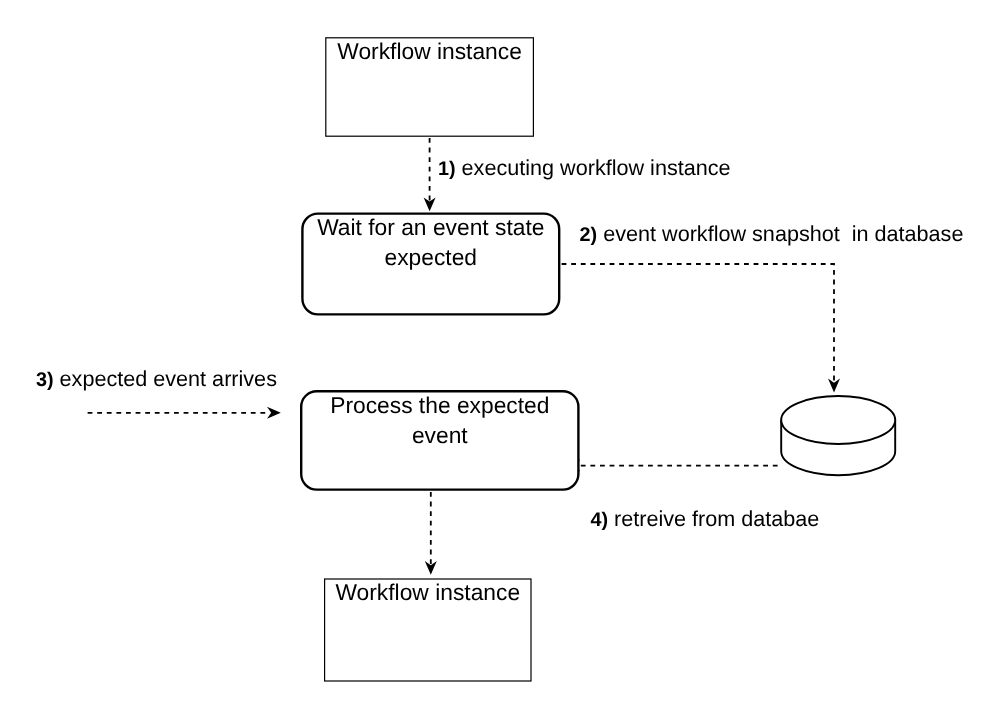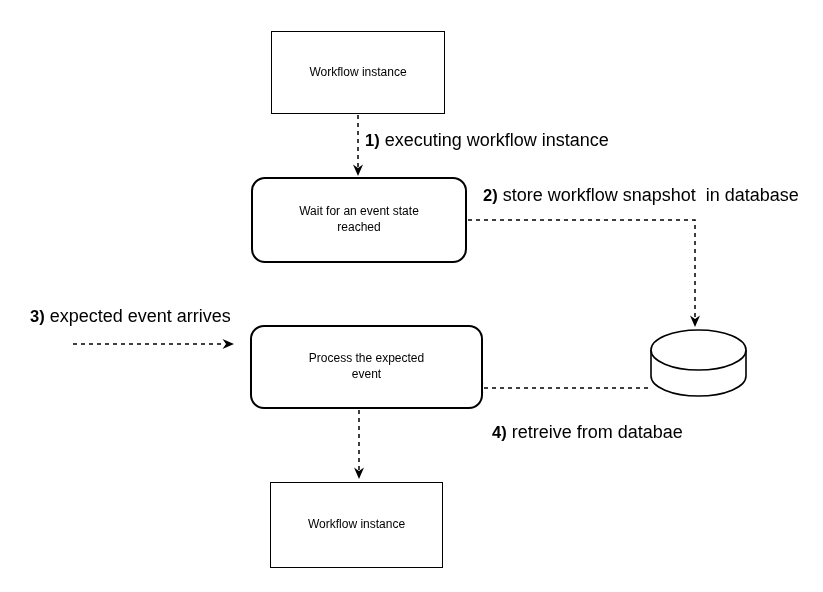--- a/index.html
+++ b/index.html
@@ -22,24 +22,24 @@
     top: 0;
     width: 823px;
     height: 592px;
   }
   .node {
     position: absolute;
     box-sizing: border-box;
     background: #ffffff;
     border: 2px solid #000000;
     display: flex;
-    align-items: center;
+    align-items: flex-start;
     justify-content: center;
     text-align: center;
-    font-size: 12px;
+    font-size: 19px;
     line-height: 1.3;
   }
   .node.rect {
     border-width: 1.5px;
     border-radius: 0;
   }
   .node.rounded {
     border-radius: 14px;
   }
   .node-label {
@@ -89,38 +89,38 @@
       <ellipse cx="698.5" cy="350" rx="47.5" ry="20" fill="#ffffff" stroke="#000000" stroke-width="1.6"></ellipse>
     </g>
   </svg>
 
   <div class="node rect" style="left:271px; top:31px; width:174px; height:83px;">
     <span class="node-label">Workflow instance</span>
   </div>
 
   <div class="node rounded" style="left:251px; top:177px; width:216px; height:86px;">
     <span class="node-label">Wait for an event state
-reached</span>
+expected</span>
   </div>
 
   <div class="node rounded" style="left:250px; top:325px; width:233px; height:84px;">
     <span class="node-label">Process the expected
 event</span>
   </div>
 
   <div class="node rect" style="left:270px; top:482px; width:173px; height:86px;">
     <span class="node-label">Workflow instance</span>
   </div>
 
   <div class="edge-label" style="left:365px; top:130px;">
     <span class="num">1)</span><span class="txt"> executing workflow instance</span>
   </div>
 
   <div class="edge-label" style="left:483px; top:185px;">
-    <span class="num">2)</span><span class="txt"> store workflow snapshot  in database</span>
+    <span class="num">2)</span><span class="txt"> event workflow snapshot  in database</span>
   </div>
 
   <div class="edge-label" style="left:30px; top:306px;">
     <span class="num">3)</span><span class="txt"> expected event arrives</span>
   </div>
 
   <div class="edge-label" style="left:492px; top:422px;">
     <span class="num">4)</span><span class="txt"> retreive from databae</span>
   </div>
 

